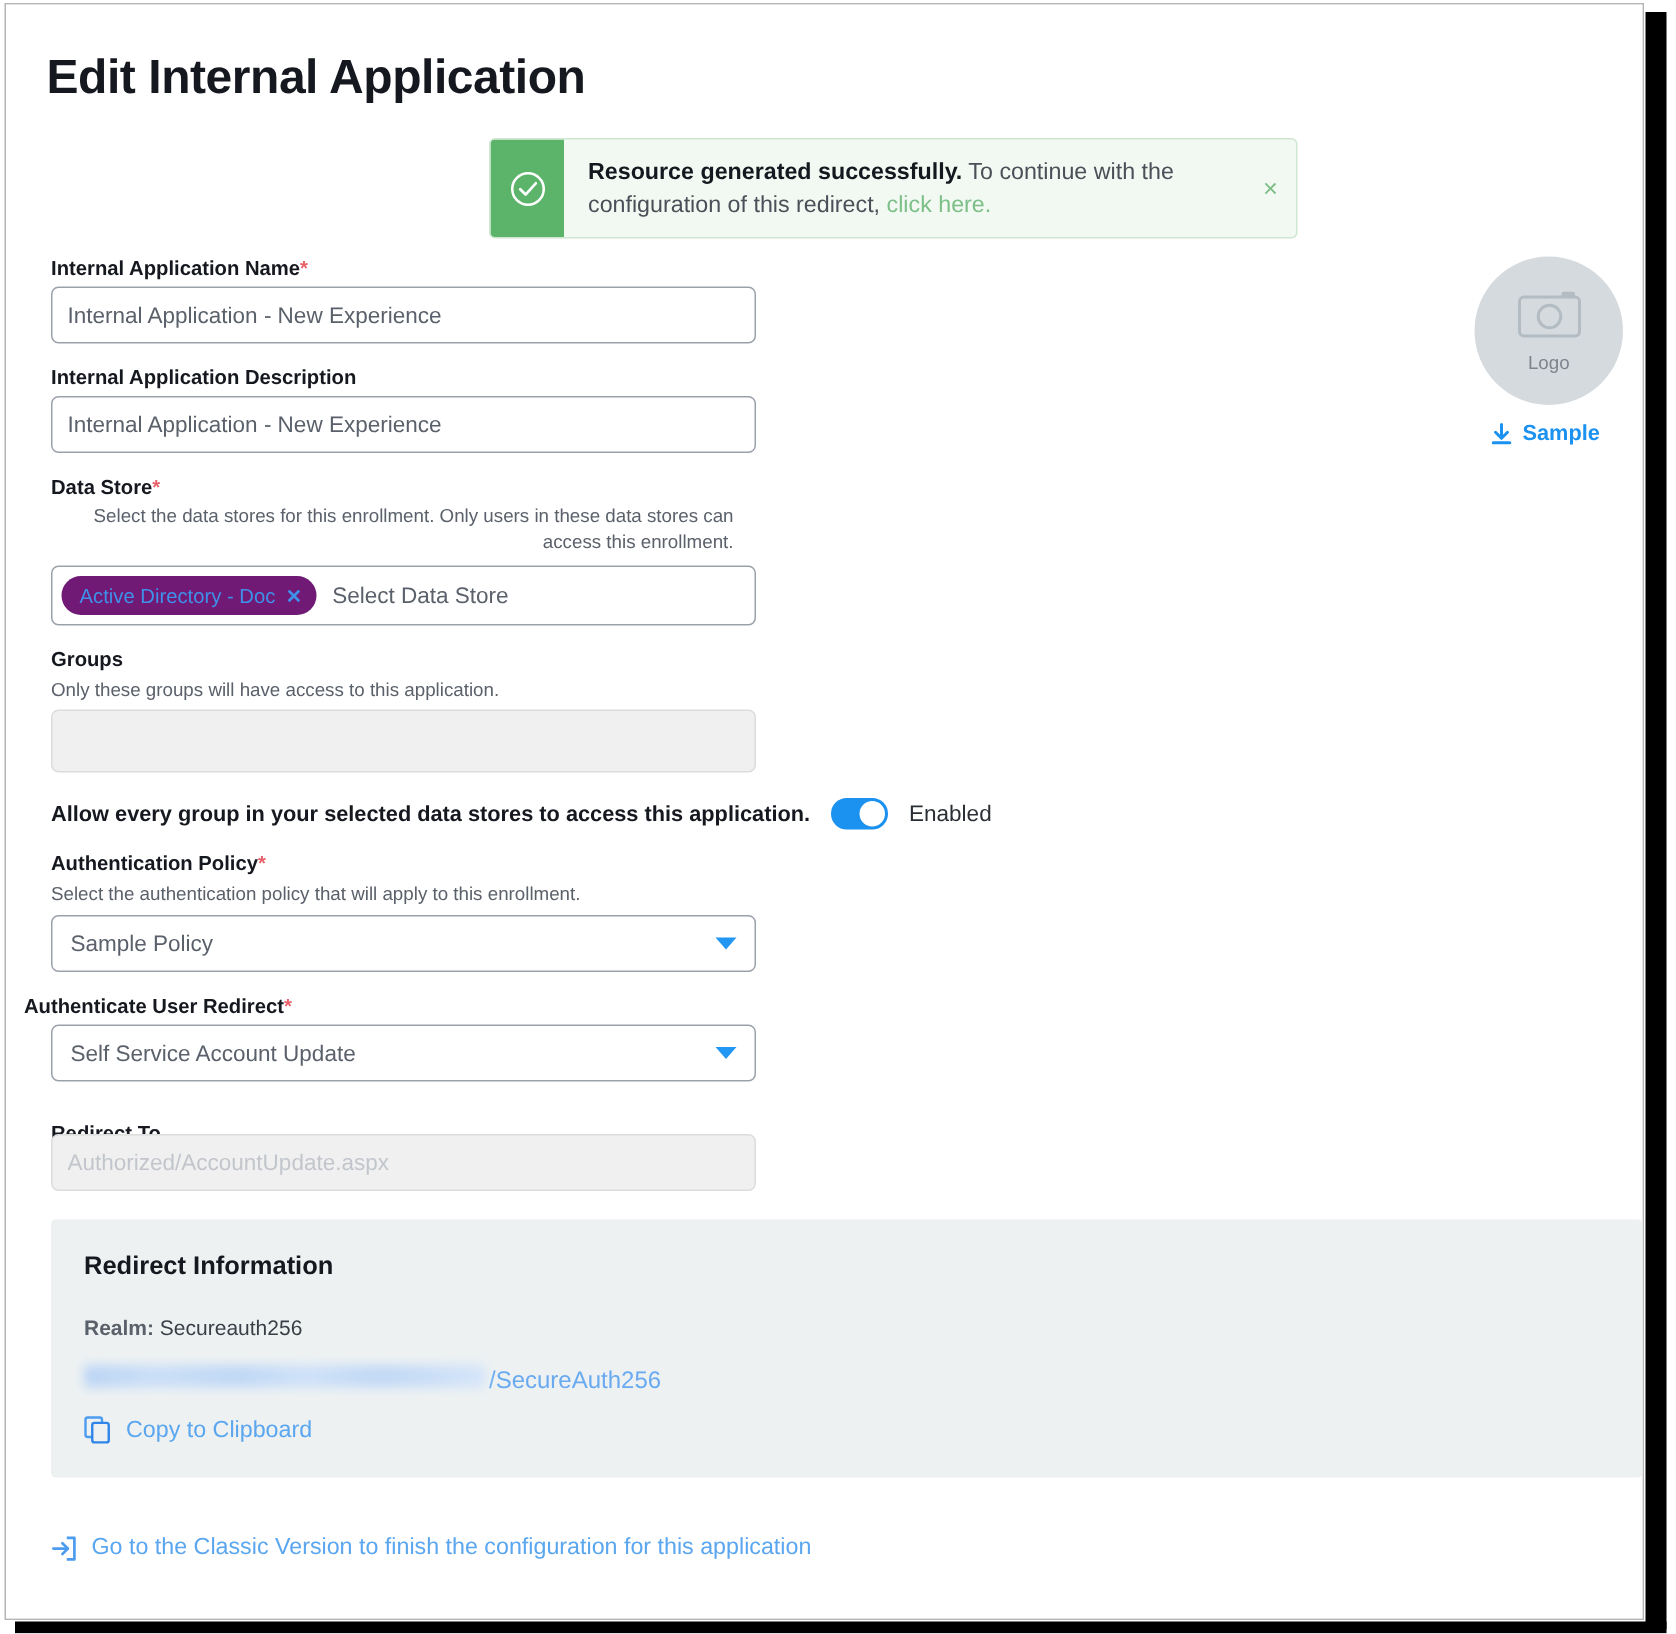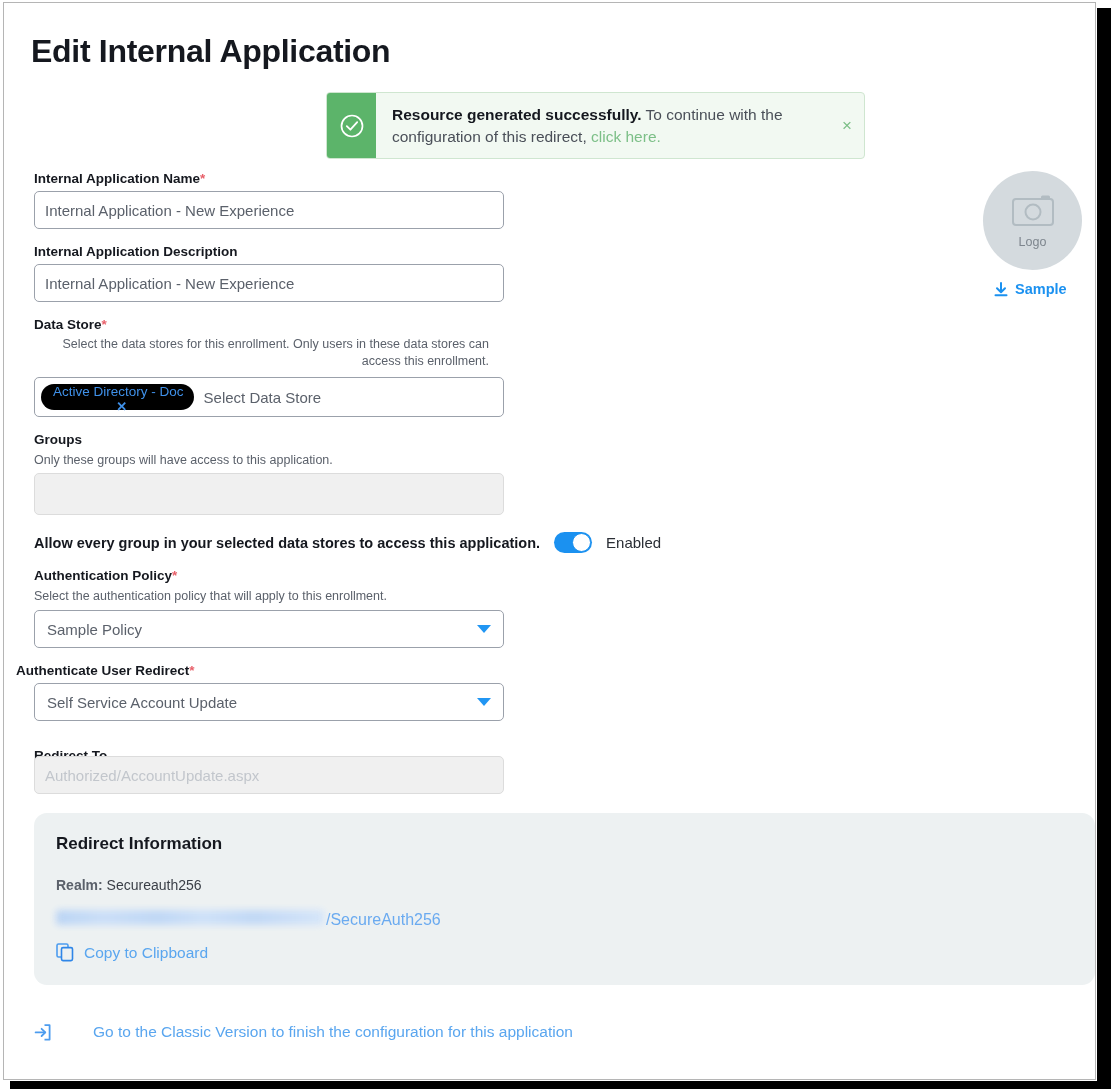--- a/index.html
+++ b/index.html
@@ -153,29 +153,28 @@
     height: 40px;
     border: 1px solid #9ba1ab;
     border-radius: 5px;
     background: #ffffff;
     display: flex;
     align-items: center;
     padding: 0 6px;
   }
   .chip {
     height: 26px;
-    background: #000000;
+    background: #701a75;
     border-radius: 13px;
     display: flex;
     align-items: center;
     padding: 0 10px 0 12px;
     font-size: 13.5px;
     color: #3f90e8;
     margin-right: 6px;
-    flex-direction: column;
   }
   .chip-x {
     margin-left: 7px;
     font-size: 13px;
     font-weight: bold;
     color: #3f90e8;
     cursor: pointer;
   }
   .ms-placeholder {
     font-size: 15px;
@@ -282,21 +281,21 @@
   .upload-link .dl-icon { margin-right: 7px; display: flex; }
 
   
   .redirect-panel {
     position: absolute;
     left: 30px;
     top: 810px;
     width: 1061px;
     height: 172px;
     background: #edf1f2;
-    border-radius: 13px;
+    border-radius: 3px;
     padding: 18px 22px;
   }
   .panel-title {
     font-size: 17px;
     font-weight: bold;
     color: #15181f;
     margin: 3px 0 0 0;
   }
   .panel-realm {
     margin-top: 23px;
@@ -335,21 +334,20 @@
   
   .classic-link {
     position: absolute;
     left: 30px;
     top: 1020px;
     display: flex;
     align-items: center;
     font-size: 15.5px;
     color: #5aa6ef;
     cursor: pointer;
-    gap: 32px;
   }
   .classic-link .enter-icon { margin-right: 10px; display: flex; }
 </style>
 </head>
 <body>
 
 <div id="page">
   <div id="shadow-right"></div>
   <div id="shadow-bottom"></div>
 

